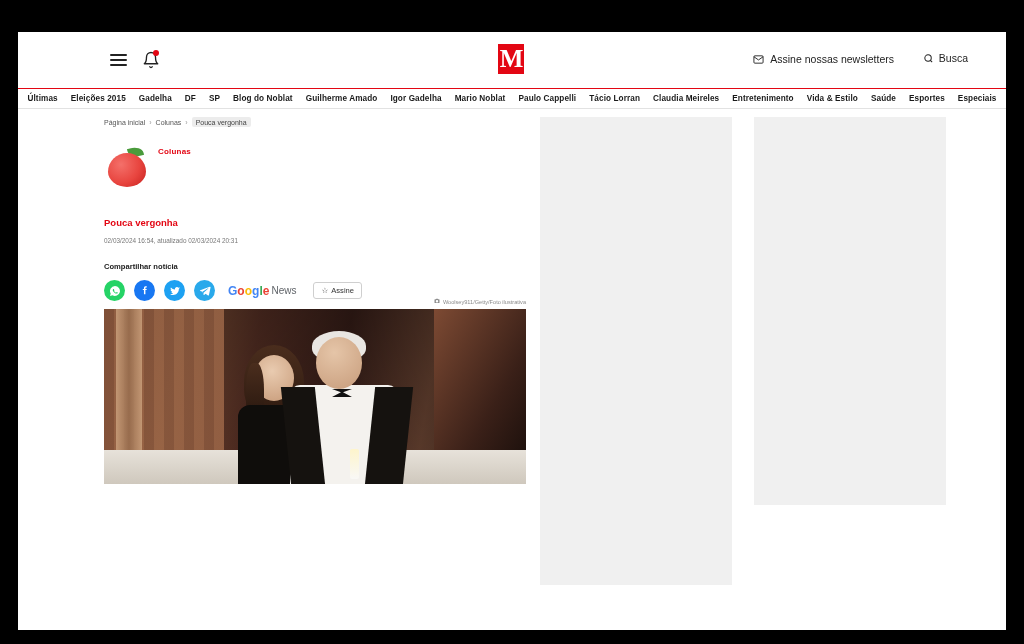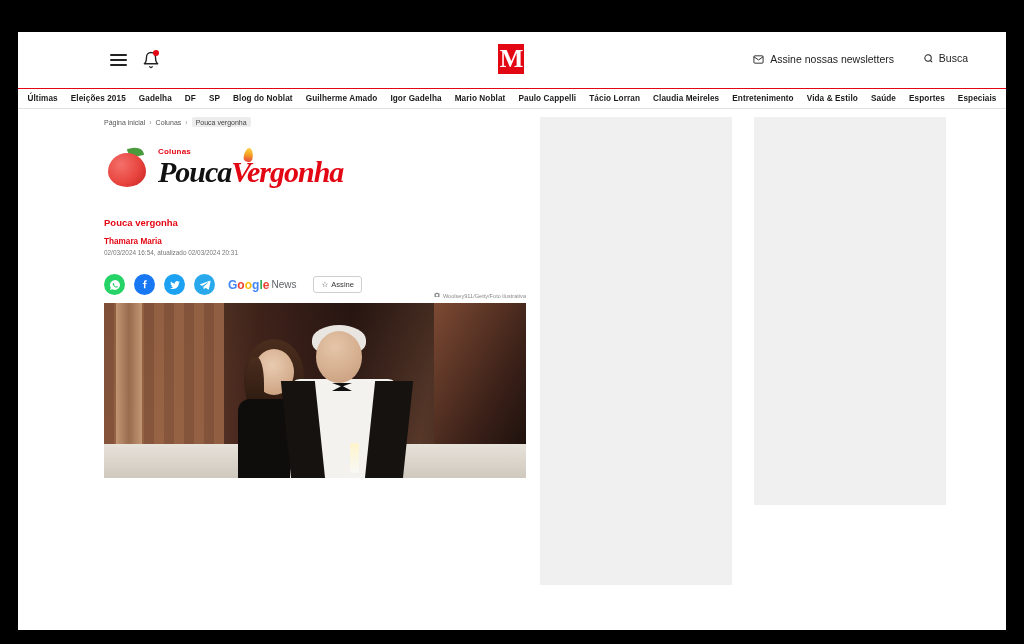--- a/index.html
+++ b/index.html
@@ -517,31 +517,27 @@
           <span class="current">Pouca vergonha</span>
         </div>
 
         <div class="column-brand">
           <div class="peach">
             <div class="leaf"></div>
             <div class="fruit"></div>
           </div>
           <div class="brand-texts">
             <div class="brand-kicker">Colunas</div>
-            <div class="brand-title">
-              <span>Pouca</span><span class="red">Vergonha</span>
-              <span class="brand-flame"></span>
-            </div>
           </div>
         </div>
 
         <div class="kicker">Pouca vergonha</div>
-        <div class="author">Thamara Maria</div>
         <div class="timestamp">02/03/2024 16:54, atualizado 02/03/2024 20:31</div>
 
+        <div class="share-label">Compartilhar notícia</div>
         <div class="share-row">
           <div class="sbtn s-whatsapp">
             <svg width="12" height="12" viewBox="0 0 24 24" fill="#fff">
                 <path d="M12 2a10 10 0 0 0-8.6 15.1L2 22l5-1.3A10 10 0 1 0 12 2zm5.3 14c-.2.6-1.3 1.2-1.8 1.2-.5 0-1 .2-3.3-.8s-3.7-3.5-3.8-3.7c-.1-.2-.9-1.2-.9-2.3s.6-1.6.8-1.9c.2-.2.4-.3.6-.3h.4c.2 0 .4 0 .6.4l.8 2c.1.2 0 .4-.1.5l-.3.4c-.1.1-.3.3-.1.6.2.3.8 1.3 1.7 2 1.1.9 1.5 1 1.8 1.2.2.1.4 0 .5-.1l.7-.8c.2-.2.3-.2.5-.1l2 .9c.2.1.4.2.4.3.1.2.1.6 0 1z"></path>
               </svg>
           </div>
           <div class="sbtn s-facebook">
             <svg width="11" height="11" viewBox="0 0 24 24" fill="#fff">
                 <path d="M14 8.5V6.8c0-.8.2-1.3 1.4-1.3H17V2.6c-.3 0-1.2-.1-2.3-.1-2.3 0-3.9 1.4-3.9 4v2H8.3V11H10.8v9H14v-9h2.5l.4-2.5H14z"></path>
               </svg>

